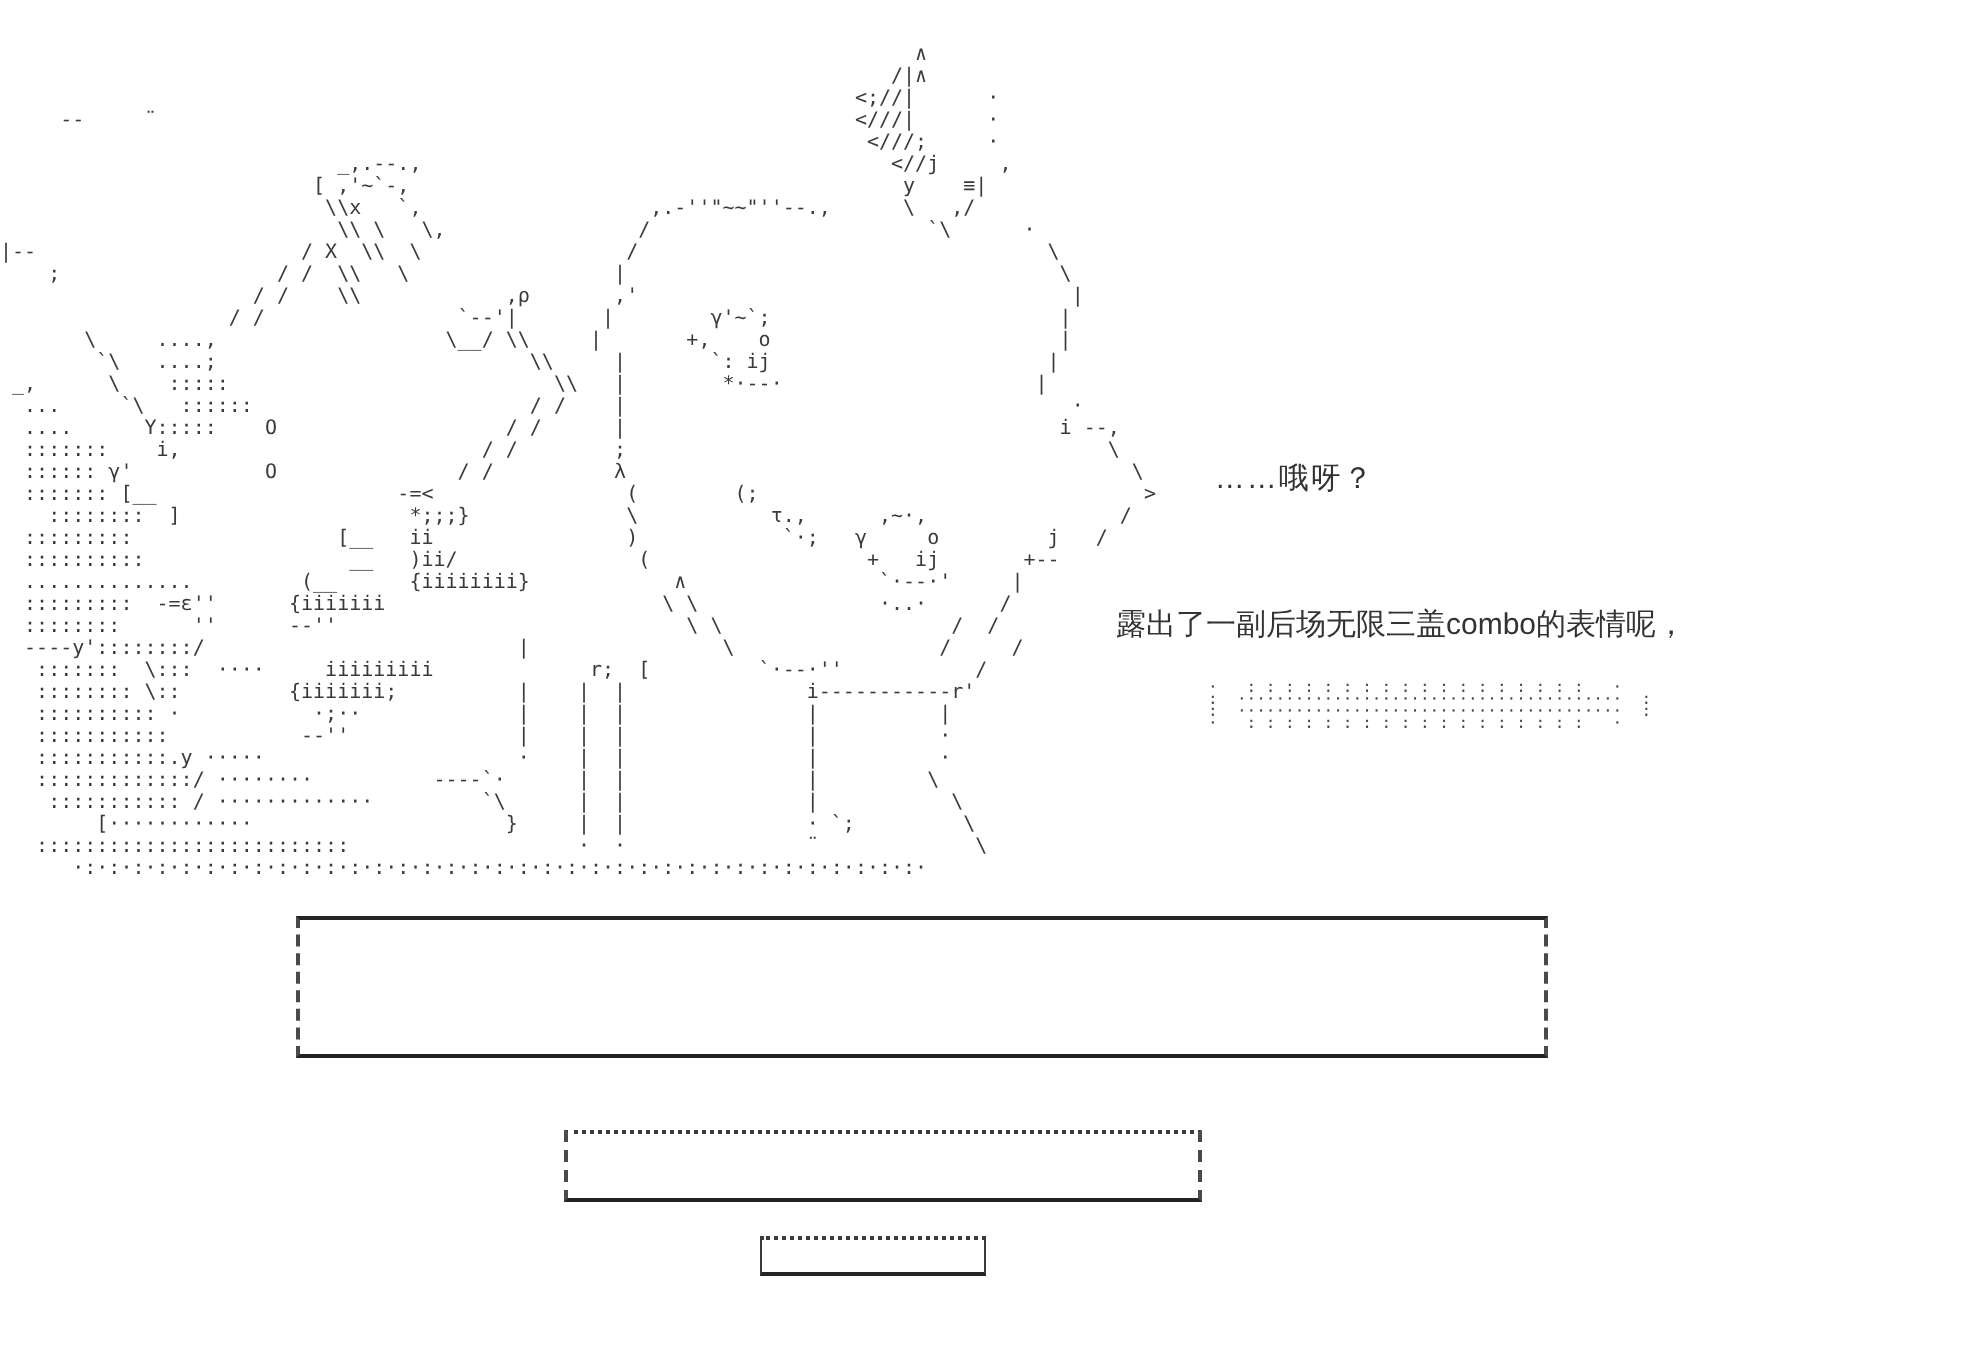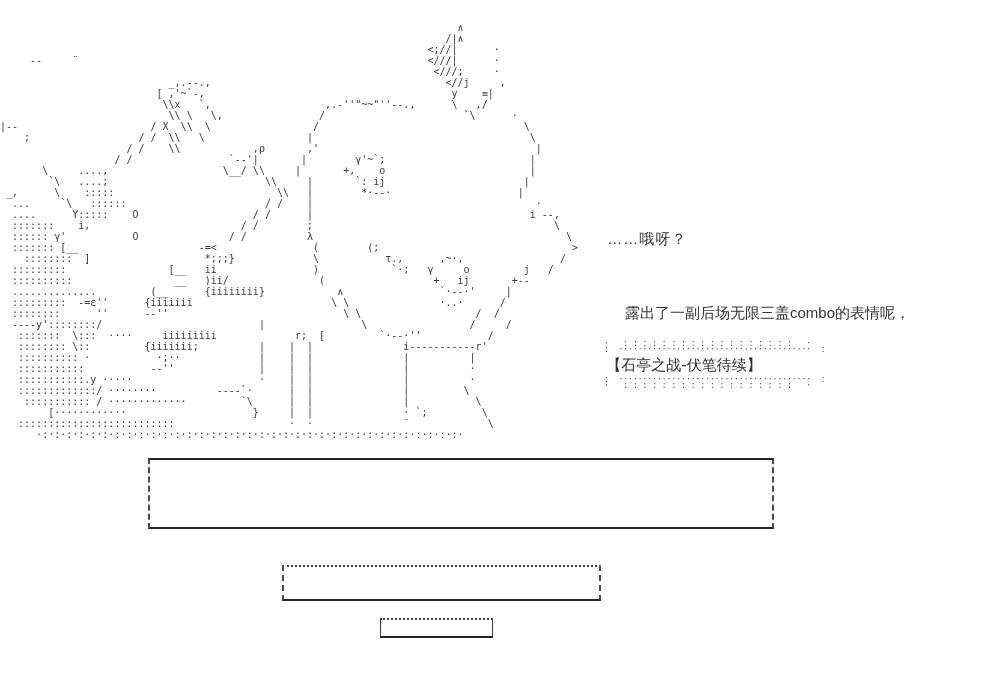--- a/index.html
+++ b/index.html
@@ -7,21 +7,21 @@
        font-family:"Liberation Sans",sans-serif;color:#2e2e2e;}
   
   #aa{position:absolute;left:0;top:22px;margin:0;
       font-family:"DejaVu Sans Mono",monospace;
       font-size:10px;line-height:11px;letter-spacing:0;
       color:#3a3a3a;white-space:pre;}
   
   .dlg{position:absolute;font-family:Liberation Sans, sans-serif;
        font-size:15px;color:#333;white-space:pre;}
   #dlg1{left:597px;top:213px;letter-spacing:1px;}
-  #dlg2{left:625px;top:263px;line-height:20px;}
+  #dlg2{left:558px;top:263px;line-height:20px;}
   
   #banner{position:absolute;left:604px;top:341px;width:160px;text-align:center;
           color:#4a4a4a;}
   #banner .dots{font-family:"DejaVu Sans Mono",monospace;font-size:8px;
                 line-height:6px;white-space:pre;letter-spacing:0;}
   #banner .title{font-family:"DejaVu Sans","Liberation Sans",sans-serif;
                  font-size:15px;color:#2e2e2e;line-height:19px;
                  margin:3px 0 2px 0;white-space:nowrap;}
   
   .frame{position:absolute;background:#fff;box-sizing:border-box;}
@@ -81,20 +81,19 @@
   <span>……哦呀？</span>
 </div>
 
 <div class="dlg" id="dlg2">
   <div>露出了一副后场无限三盖combo的表情呢，</div>
 </div>
 
 <div id="banner">
   <div class="dots">·   : : : : : : : : : : : : : : : : : :   ·</div>
   <div class="dots">:  ········································  :</div>
-  <div class="title">【石亭之战-伏笔待续】</div>
   <div class="dots">:  ········································  :</div>
   <div class="dots">·   : : : : : : : : : : : : : : : : : :   ·</div>
 </div>
 
 <div class="frame" id="box1"></div>
 <div class="frame" id="box2"></div>
 <div class="frame" id="box3"></div>
 
 </body></html>

